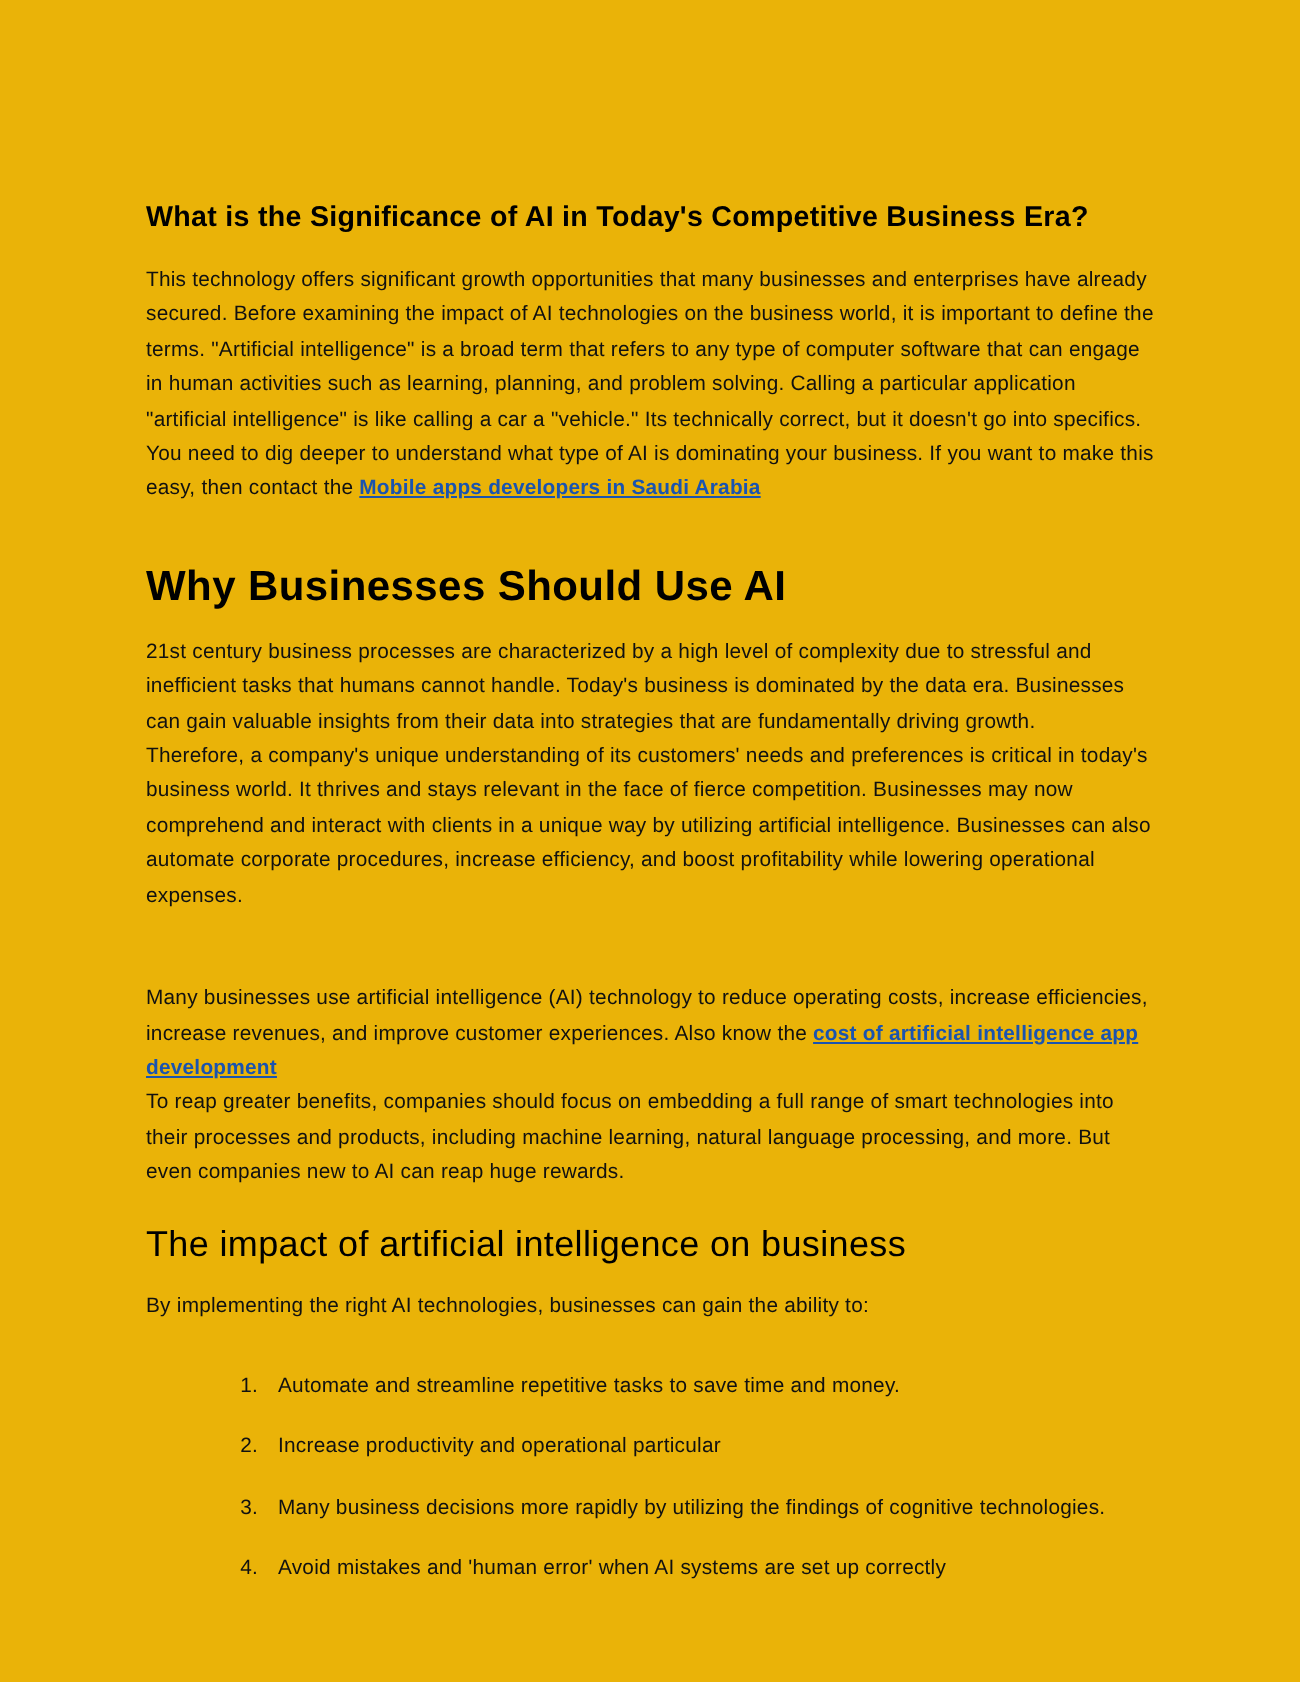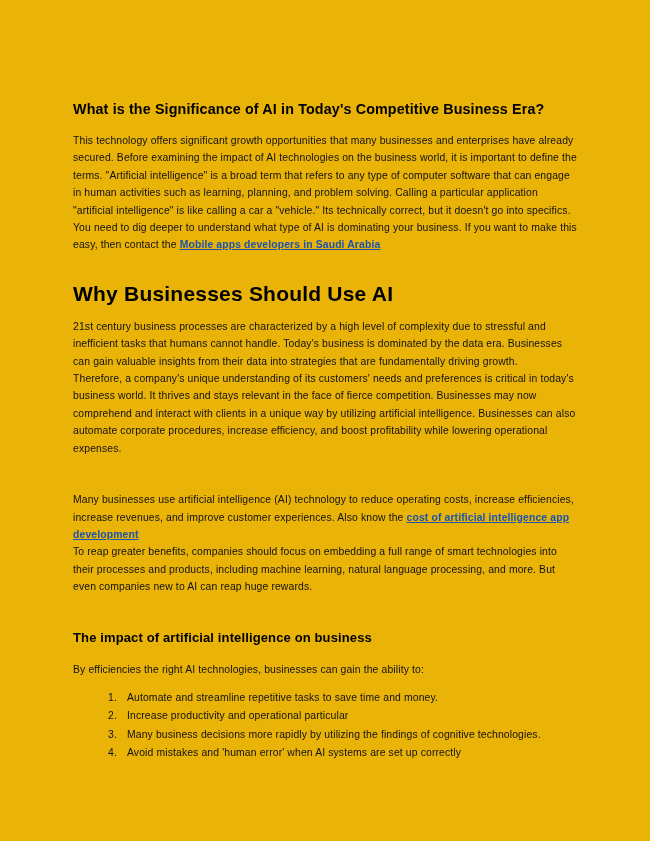--- a/index.html
+++ b/index.html
@@ -36,24 +36,24 @@
   }
   h2.section {
     font-size: 21px;
     font-weight: bold;
     line-height: 20px;
     margin: 0 0 14px 0;
     letter-spacing: 0.01em;
     color: #000;
   }
   h3.subsection {
-    font-size: 13px;
-    font-weight: bold;
+    font-size: 18px;
+    font-weight: normal;
     line-height: 18px;
-    margin: 16px 0 14px 0;
+    margin: 0 0 14px 0;
     letter-spacing: 0.01em;
     color: #000;
   }
   p.para {
     font-size: 10.4px;
     line-height: 17.4px;
     margin: 0;
     letter-spacing: 0.012em;
     color: #111;
     text-align: left;
@@ -70,21 +70,21 @@
   ol.numlist {
     margin: 0;
     padding: 0 0 0 47px;
     font-size: 10.4px;
     line-height: 18.5px;
     letter-spacing: 0.012em;
     color: #111;
   }
   ol.numlist li {
     padding-left: 7px;
-    margin: 0;
+    margin: 12px;
   }
 </style>
 </head>
 <body>
 
 <div class="page">
   <div class="doc-body">
 
     <h1 class="title">What is the Significance of AI in Today's Competitive Business Era?</h1>
 
@@ -103,21 +103,21 @@
 
 
     <p class="para"><span>Many businesses use artificial intelligence (AI) technology to reduce operating costs, increase efficiencies, increase revenues, and improve customer experiences. Also know the </span><a class="doclink" href="#">cost of artificial intelligence app development</a></p>
 
     <p class="para">To reap greater benefits, companies should focus on embedding a full range of smart technologies into their processes and products, including machine learning, natural language processing, and more. But even companies new to AI can reap huge rewards.</p>
 
     <div class="gap-md"></div>
 
     <h3 class="subsection">The impact of artificial intelligence on business</h3>
 
-    <p class="para">By efficiencies the right AI technologies, businesses can gain the ability to:</p>
+    <p class="para">By implementing the right AI technologies, businesses can gain the ability to:</p>
 
     <div class="gap-sm"></div>
 
     <ol class="numlist">
       <li>Automate and streamline repetitive tasks to save time and money.</li>
       <li>Increase productivity and operational particular</li>
       <li>Many business decisions more rapidly by utilizing the findings of cognitive technologies.</li>
       <li>Avoid mistakes and 'human error' when AI systems are set up correctly</li>
     </ol>
 

